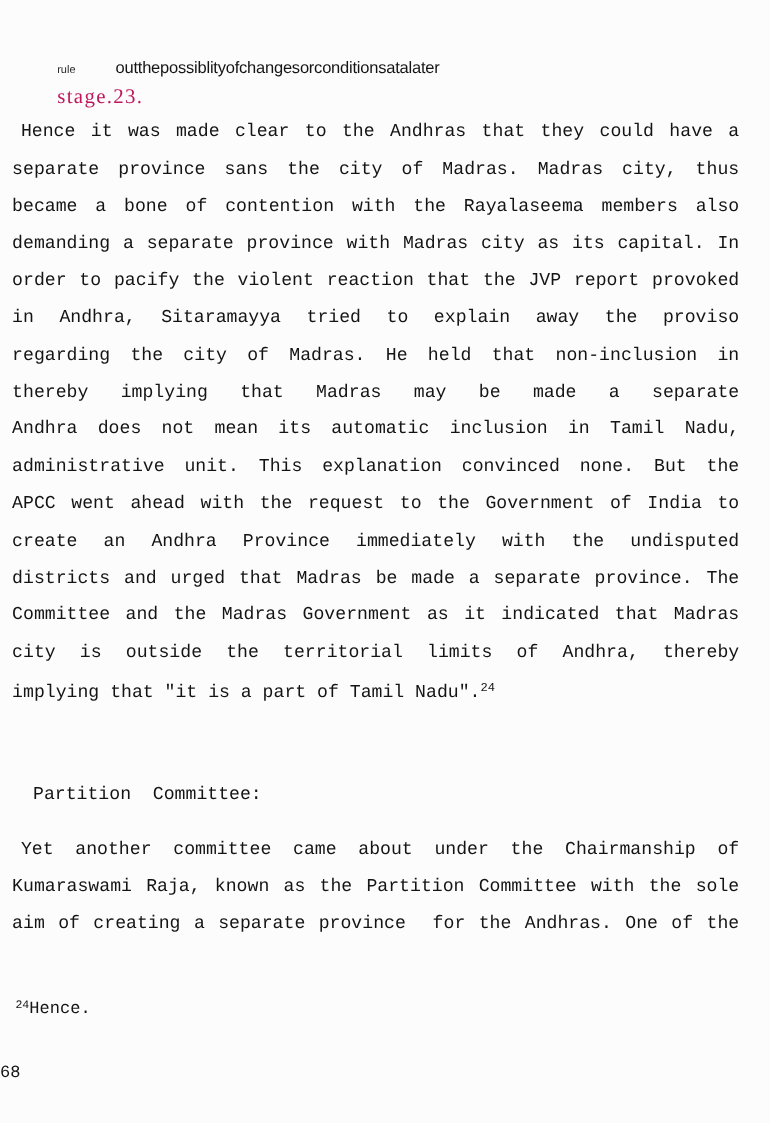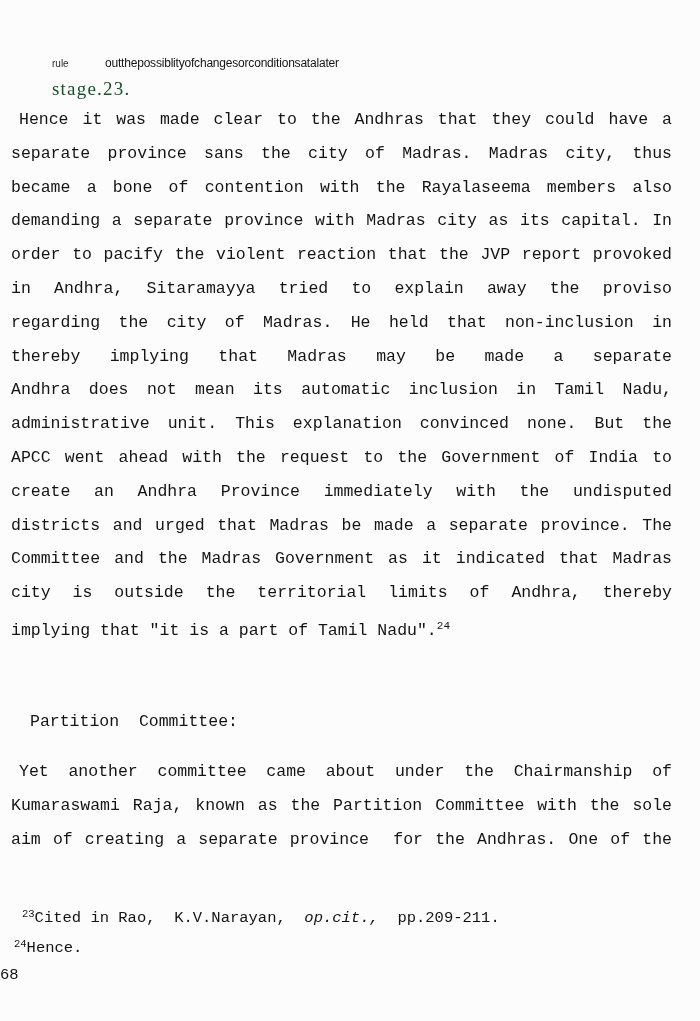--- a/index.html
+++ b/index.html
@@ -9,27 +9,27 @@
     height: 1021px;
     background: #fcfcfc;
     color: #161616;
     overflow: hidden;
   }
 
   
   .header { position: absolute; top: 53px; left: 52px; }
   .header-line1 { font-family: "Liberation Sans", sans-serif; white-space: nowrap; }
   .rule-word { display: inline-block; width: 53px; font-size: 10px; color: #2a2a2a; }
-  .squeezed { font-size: 12px; letter-spacing: -0.2px; color: #141414; }
+  .squeezed { font-size: 15px; letter-spacing: -0.2px; color: #141414; }
   .stage-line {
     margin-top: 7px;
     font-family: "Liberation Serif", serif;
     font-size: 19px;
     letter-spacing: 1.2px;
-    color: #14532d;
+    color: #be185d;
   }
 
   
   .para {
     position: absolute;
     left: 11px;
     width: 661px;
     font-family: "Liberation Mono", "DejaVu Sans Mono", monospace;
     font-size: 16.5px;
     line-height: 33.8px;
@@ -116,23 +116,20 @@
 
   <div class="para para2">
     <div>
         <div class="line indent">Yet another committee came about under the Chairmanship of</div>
         <div class="line">Kumaraswami Raja, known as the Partition Committee with the sole</div>
         <div class="line">aim of creating a separate province &nbsp;for the Andhras. One of the</div>
       </div>
   </div>
 
   <div class="footnotes">
-    <div class="fn23">
-      <span class="fn-sup">23</span><span>Cited in Rao, &nbsp;K.V.Narayan, &nbsp;</span><span class="it">op.cit.,</span><span> &nbsp;pp.209-211.</span>
-    </div>
     <div class="fn24">
       <span class="fn-sup">24</span><span>Hence.</span>
     </div>
   </div>
 
   <div class="page-number">68</div>
 
 </div>
 
 </body></html>

